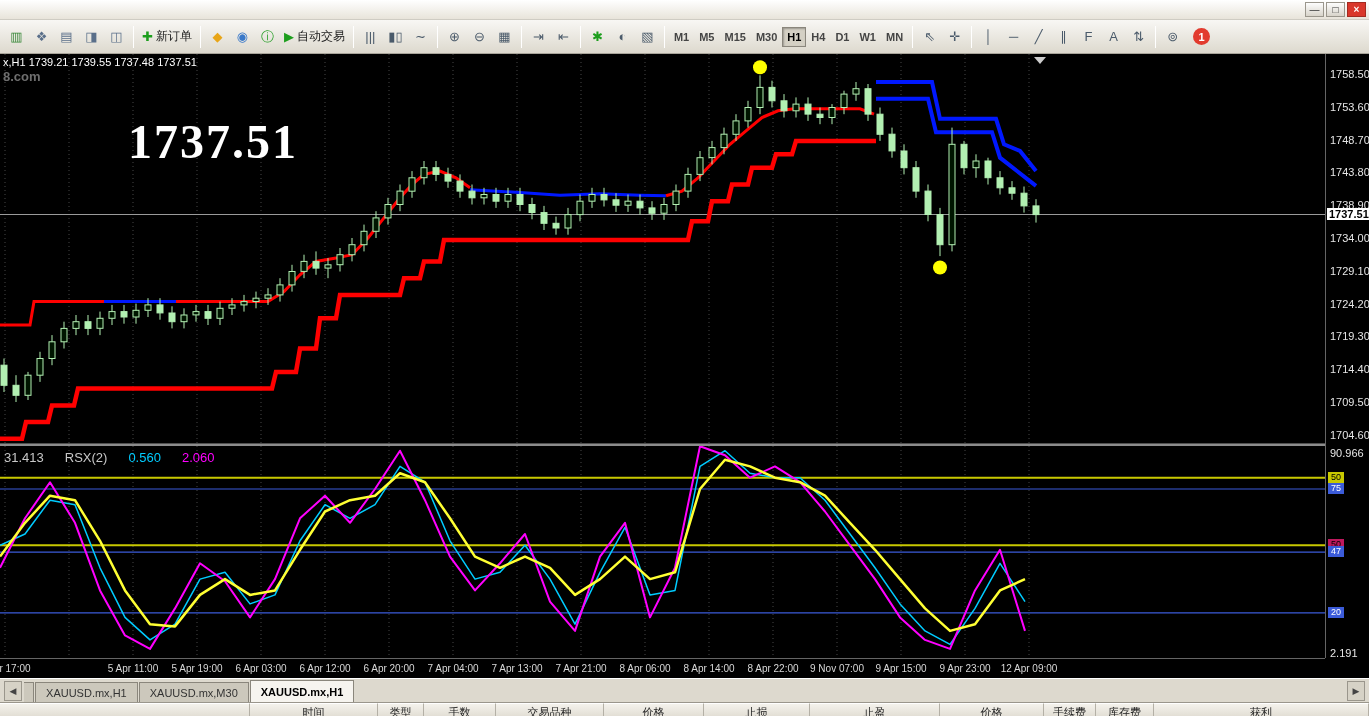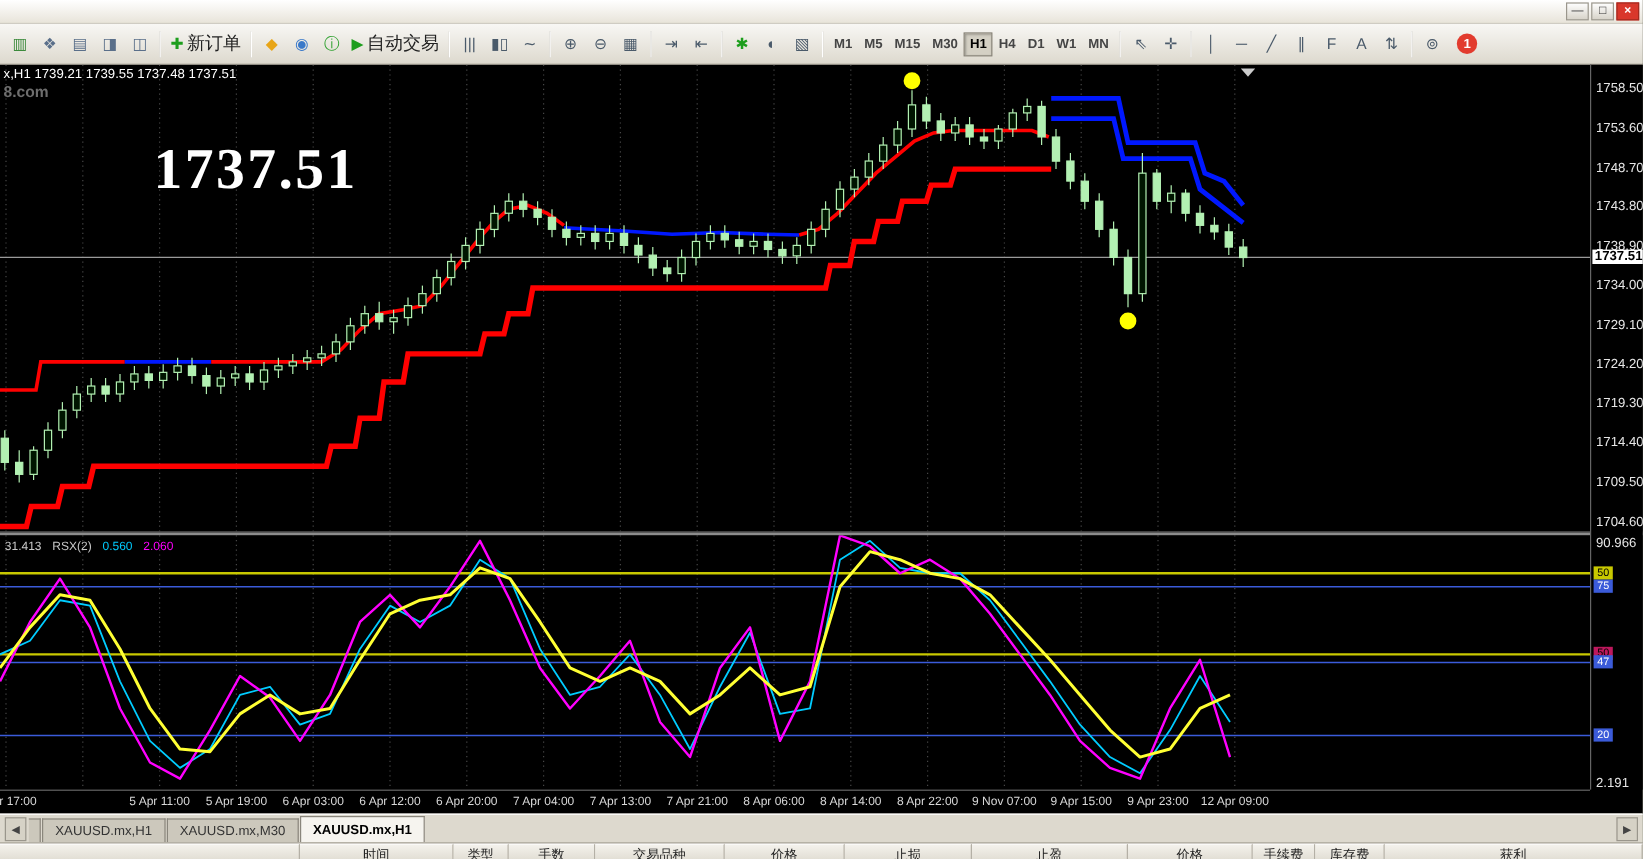--- a/index.html
+++ b/index.html
@@ -13,37 +13,37 @@
   .win-controls{margin-left:auto;display:flex;gap:2px;padding-right:3px}
   .win-btn{width:19px;height:15px;font-size:10px;line-height:1;display:flex;align-items:center;justify-content:center;
            background:linear-gradient(#fdfdfd,#d8d4ca);border:1px solid #9a968c;color:#333}
   .win-btn.close{background:#d9372b;color:#fff;border-color:#a32a20;font-weight:bold}
 
   .toolbar{position:absolute;left:0;top:20px;width:100%;height:34px;background:linear-gradient(#f8f7f4,#ddd9ce);
            border-bottom:1px solid #a8a49a;display:flex;align-items:center;padding:0 4px;white-space:nowrap}
   .tool-btn{height:24px;min-width:23px;display:flex;align-items:center;justify-content:center;font-size:13px;
             margin:0 1px;border:1px solid transparent;border-radius:2px;padding:0 2px}
   .tool-btn .glyph{line-height:1}
-  .tool-btn .lbl{font-size:15px;color:#222;margin-left:3px}
+  .tool-btn .lbl{font-size:12px;color:#222;margin-left:3px}
   .sep{width:1px;height:22px;background:#b0aca2;border-right:1px solid #fff;margin:0 4px;flex:0 0 1px}
   .tf-btn{font-size:11px;font-weight:bold;color:#454545;padding:3px 4px;border:1px solid transparent}
   .tf-btn.active{background:#d4d0c4;border:1px solid #8a867c;box-shadow:inset 1px 1px 2px rgba(0,0,0,.28);color:#000}
   .badge{width:17px;height:17px;border-radius:50%;background:#e23b2e;color:#fff;font-size:11px;font-weight:bold;
          display:flex;align-items:center;justify-content:center;margin-left:8px}
 
   .chart-region{position:absolute;left:0;top:54px;width:1369px;height:624px;background:#000}
   svg{position:absolute;left:0}
   #priceChart{top:0}
   #indicatorChart{top:392px}
   .panel-divider{position:absolute;left:0;top:389px;width:1369px;height:3px;background:#8c8c8c;border-top:1px solid #4f4f4f;cursor:ns-resize;z-index:4}
   .chart-info{position:absolute;left:3px;top:2px;color:#ffffff;font-size:11px;z-index:3}
   .watermark{color:#6e6e6e;font-size:13px;font-weight:bold;margin-top:1px}
   .big-price{position:absolute;left:128px;top:60px;font-family:"Liberation Serif",serif;font-weight:bold;
              font-size:48px;color:#ffffff;letter-spacing:2px;z-index:3}
-  .ind-info{position:absolute;left:4px;top:396px;font-size:10px;display:flex;gap:9px;z-index:3}
+  .ind-info{position:absolute;left:4px;top:396px;font-size:13px;display:flex;gap:21px;z-index:3}
 
   .price-scale{position:absolute;left:1325px;top:0;width:44px;height:604px;background:#000;
                border-left:1px solid #656565;font-size:11px;color:#e6e6e6;z-index:5}
   .scale-label{position:absolute;left:4px;white-space:nowrap}
   .price-tag{position:absolute;left:1px;background:#ffffff;color:#000;font-size:11px;padding:0 2px;font-weight:bold}
   .ind-tag{position:absolute;left:2px;font-size:9px;padding:0 3px;line-height:11px}
 
   .time-axis{position:absolute;left:0;top:604px;width:1325px;height:20px;background:#000;overflow:hidden;
              border-top:1px solid #656565;font-size:10px;color:#d8d8d8}
   .time-label{position:absolute;top:4px;transform:translateX(-50%);white-space:nowrap}

